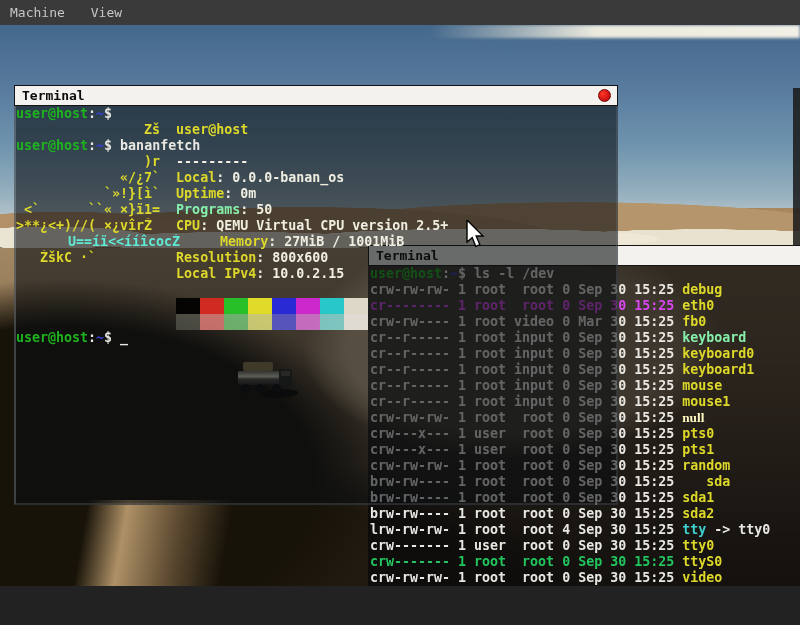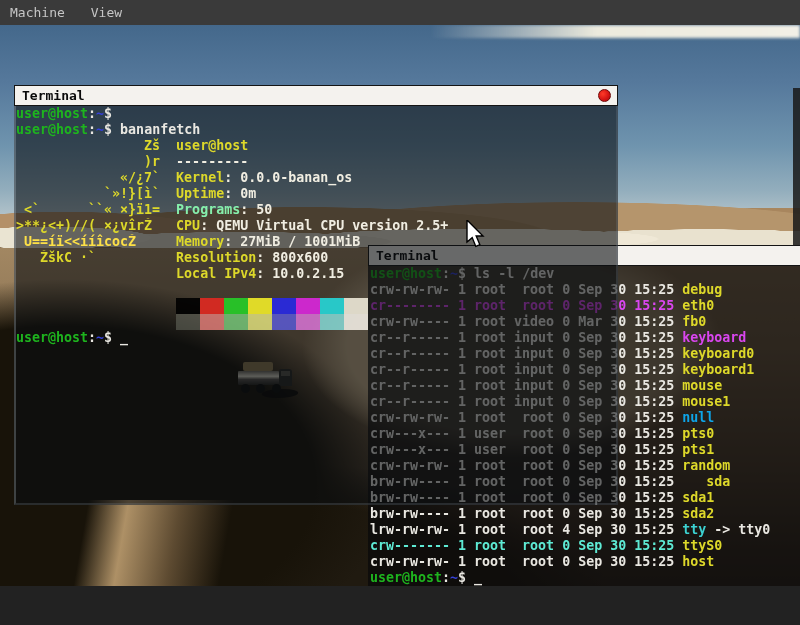--- a/index.html
+++ b/index.html
@@ -98,54 +98,55 @@
 
   <div class="term term2">
     <div class="titlebar">
       <span class="title">Terminal</span>
     </div>
     <div class="tcontent" id="t2c">
         <div class="trow"><span style="color: rgb(30, 180, 30);">user@host</span><span style="color: rgb(233, 231, 225);">:</span><span style="color: rgb(53, 64, 216);">~</span><span style="color: rgb(233, 231, 225);">$ </span><span style="color: rgb(233, 231, 225);">ls -l /dev</span></div>
         <div class="trow"><span style="color: rgb(233, 231, 225);">crw-rw-rw- 1 root  root 0 Sep 30 15:25 </span><span style="color: rgb(221, 216, 42);">debug</span></div>
         <div class="trow"><span style="color: #d946ef;">cr-------- 1 root  root 0 Sep 30 15:25 </span><span style="color: rgb(221, 216, 42);">eth0</span></div>
         <div class="trow"><span style="color: rgb(233, 231, 225);">crw-rw---- 1 root video 0 Mar 30 15:25 </span><span style="color: rgb(221, 216, 42);">fb0</span></div>
-        <div class="trow"><span style="color: rgb(233, 231, 225);">cr--r----- 1 root input 0 Sep 30 15:25 </span><span style="color: #d946ef;">keyboard</span></div>
+        <div class="trow"><span style="color: rgb(233, 231, 225);">cr--r----- 1 root input 0 Sep 30 15:25 </span><span style="color: #86efac;">keyboard</span></div>
         <div class="trow"><span style="color: rgb(233, 231, 225);">cr--r----- 1 root input 0 Sep 30 15:25 </span><span style="color: rgb(221, 216, 42);">keyboard0</span></div>
         <div class="trow"><span style="color: rgb(233, 231, 225);">cr--r----- 1 root input 0 Sep 30 15:25 </span><span style="color: rgb(221, 216, 42);">keyboard1</span></div>
         <div class="trow"><span style="color: rgb(233, 231, 225);">cr--r----- 1 root input 0 Sep 30 15:25 </span><span style="color: rgb(221, 216, 42);">mouse</span></div>
         <div class="trow"><span style="color: rgb(233, 231, 225);">cr--r----- 1 root input 0 Sep 30 15:25 </span><span style="color: rgb(221, 216, 42);">mouse1</span></div>
-        <div class="trow"><span style="color: rgb(233, 231, 225);">crw-rw-rw- 1 root  root 0 Sep 30 15:25 </span><span style="color: #0ea5e9;">null</span></div>
+        <div class="trow"><span style="color: rgb(233, 231, 225);">crw-rw-rw- 1 root  root 0 Sep 30 15:25 </span><span style="color: #fef9c3; font-family: Liberation Serif, serif;">null</span></div>
         <div class="trow"><span style="color: rgb(233, 231, 225);">crw---x--- 1 user  root 0 Sep 30 15:25 </span><span style="color: rgb(221, 216, 42);">pts0</span></div>
         <div class="trow"><span style="color: rgb(233, 231, 225);">crw---x--- 1 user  root 0 Sep 30 15:25 </span><span style="color: rgb(221, 216, 42);">pts1</span></div>
         <div class="trow"><span style="color: rgb(233, 231, 225);">crw-rw-rw- 1 root  root 0 Sep 30 15:25 </span><span style="color: rgb(221, 216, 42);">random</span></div>
         <div class="trow"><span style="color: rgb(233, 231, 225);">brw-rw---- 1 root  root 0 Sep 30 15:25 </span><span style="color: rgb(221, 216, 42); margin-left: 24px;">sda</span></div>
         <div class="trow"><span style="color: rgb(233, 231, 225);">brw-rw---- 1 root  root 0 Sep 30 15:25 </span><span style="color: rgb(221, 216, 42);">sda1</span></div>
         <div class="trow"><span style="color: rgb(233, 231, 225);">brw-rw---- 1 root  root 0 Sep 30 15:25 </span><span style="color: rgb(221, 216, 42);">sda2</span></div>
         <div class="trow"><span style="color: rgb(233, 231, 225);">lrw-rw-rw- 1 root  root 4 Sep 30 15:25 </span><span style="color: rgb(60, 210, 210);">tty</span><span style="color: rgb(233, 231, 225);"> -&gt; tty0</span></div>
-        <div class="trow"><span style="color: #5eead4; margin-top: 32px;">crw------- 1 root  root 0 Sep 30 15:25 </span><span style="color: rgb(221, 216, 42);">ttyS0</span></div>
-        <div class="trow"><span style="color: rgb(233, 231, 225);">crw-rw-rw- 1 root  root 0 Sep 30 15:25 </span><span style="color: rgb(221, 216, 42);">host</span></div>
+        <div class="trow"><span style="color: rgb(233, 231, 225);">crw------- 1 user  root 0 Sep 30 15:25 </span><span style="color: rgb(221, 216, 42);">tty0</span></div>
+        <div class="trow"><span style="color: #22c55e; margin-top: 32px;">crw------- 1 root  root 0 Sep 30 15:25 </span><span style="color: rgb(221, 216, 42);">ttyS0</span></div>
+        <div class="trow"><span style="color: rgb(233, 231, 225);">crw-rw-rw- 1 root  root 0 Sep 30 15:25 </span><span style="color: rgb(221, 216, 42);">video</span></div>
         <div class="trow"><span style="color: rgb(30, 180, 30);">user@host</span><span style="color: rgb(233, 231, 225);">:</span><span style="color: rgb(53, 64, 216);">~</span><span style="color: rgb(233, 231, 225);">$ </span><span style="color: rgb(233, 231, 225);">_</span></div>
       </div>
   </div>
 
   <div class="term term1">
     <div class="titlebar">
       <span class="title">Terminal</span>
       <div class="closebtn"></div>
     </div>
     <div class="tcontent" id="t1c">
         <div class="trow"><span style="color: rgb(30, 180, 30);">user@host</span><span style="color: rgb(233, 231, 225);">:</span><span style="color: rgb(53, 64, 216);">~</span><span style="color: rgb(233, 231, 225);">$ </span></div>
+        <div class="trow"><span style="color: rgb(221, 216, 42);">                Zš  </span><span style="color: rgb(221, 216, 42);">user@host</span></div>
         <div class="trow"><span style="color: rgb(30, 180, 30);">user@host</span><span style="color: rgb(233, 231, 225);">:</span><span style="color: rgb(53, 64, 216);">~</span><span style="color: rgb(233, 231, 225);">$ </span><span style="color: rgb(233, 231, 225);">bananfetch</span></div>
-        <div class="trow"><span style="color: rgb(221, 216, 42);">                Zš  </span><span style="color: rgb(221, 216, 42);">user@host</span></div>
         <div class="trow"><span style="color: rgb(221, 216, 42);">                )r  </span><span style="color: rgb(240, 237, 225);">---------</span></div>
-        <div class="trow"><span style="color: rgb(221, 216, 42);">             «/¿7`  </span><span style="color: rgb(221, 216, 42);">Kernel</span><span style="color: rgb(240, 237, 225);">: 0.0.0-banan_os</span></div>
+        <div class="trow"><span style="color: rgb(221, 216, 42);">             «/¿7`  </span><span style="color: rgb(221, 216, 42);">Local</span><span style="color: rgb(240, 237, 225);">: 0.0.0-banan_os</span></div>
         <div class="trow"><span style="color: rgb(221, 216, 42);">           `»!}[ì`  </span><span style="color: rgb(221, 216, 42);">Uptime</span><span style="color: rgb(240, 237, 225);">: 0m</span></div>
         <div class="trow"><span style="color: rgb(221, 216, 42);"> &lt;`      ``« ×}ï1=  </span><span style="color: #86efac;">Programs</span><span style="color: rgb(240, 237, 225);">: 50</span></div>
         <div class="trow"><span style="color: rgb(221, 216, 42);">&gt;**¿&lt;+)//( ×¿vîrŽ   </span><span style="color: rgb(221, 216, 42);">CPU</span><span style="color: rgb(240, 237, 225);">: QEMU Virtual CPU version 2.5+</span></div>
-        <div class="trow"><span style="color: #fde047;"> U==íï&lt;&lt;ííîcocŽ     </span><span style="color: rgb(221, 216, 42);">Memory</span><span style="color: rgb(240, 237, 225);">: 27MiB / 1001MiB</span></div>
+        <div class="trow"><span style="color: #5eead4; padding-left: 44px;"> U==íï&lt;&lt;ííîcocŽ     </span><span style="color: rgb(221, 216, 42);">Memory</span><span style="color: rgb(240, 237, 225);">: 27MiB / 1001MiB</span></div>
         <div class="trow"><span style="color: rgb(221, 216, 42);">   ŽškC ·`          </span><span style="color: rgb(221, 216, 42);">Resolution</span><span style="color: rgb(240, 237, 225);">: 800x600</span></div>
         <div class="trow"><span style="color: rgb(221, 216, 42);">                    </span><span style="color: rgb(221, 216, 42);">Local IPv4</span><span style="color: rgb(240, 237, 225);">: 10.0.2.15</span></div>
         <div class="trow"></div>
         <div class="trow"><span class="cells"><span class="cell" style="background: rgba(0, 0, 0, 0.9);"></span><span class="cell" style="background: rgb(209, 42, 34);"></span><span class="cell" style="background: rgb(40, 192, 40);"></span><span class="cell" style="background: rgb(224, 218, 40);"></span><span class="cell" style="background: rgb(42, 42, 212);"></span><span class="cell" style="background: rgb(204, 40, 204);"></span><span class="cell" style="background: rgb(40, 200, 200);"></span><span class="cell" style="background: rgb(221, 216, 200);"></span></span></div>
         <div class="trow"><span class="cells"><span class="cell" style="background: rgba(105, 110, 98, 0.55);"></span><span class="cell" style="background: rgba(235, 130, 125, 0.8);"></span><span class="cell" style="background: rgba(122, 208, 126, 0.8);"></span><span class="cell" style="background: rgba(235, 235, 130, 0.8);"></span><span class="cell" style="background: rgba(92, 92, 222, 0.8);"></span><span class="cell" style="background: rgba(228, 120, 225, 0.8);"></span><span class="cell" style="background: rgba(138, 228, 225, 0.8);"></span><span class="cell" style="background: rgba(248, 245, 236, 0.85);"></span></span></div>
         <div class="trow"><span style="color: rgb(30, 180, 30);">user@host</span><span style="color: rgb(233, 231, 225);">:</span><span style="color: rgb(53, 64, 216);">~</span><span style="color: rgb(233, 231, 225);">$ </span><span style="color: rgb(233, 231, 225);">_</span></div>
       </div>
   </div>
 
   <svg class="mcursor" width="22" height="30" viewBox="0 0 22 30">

